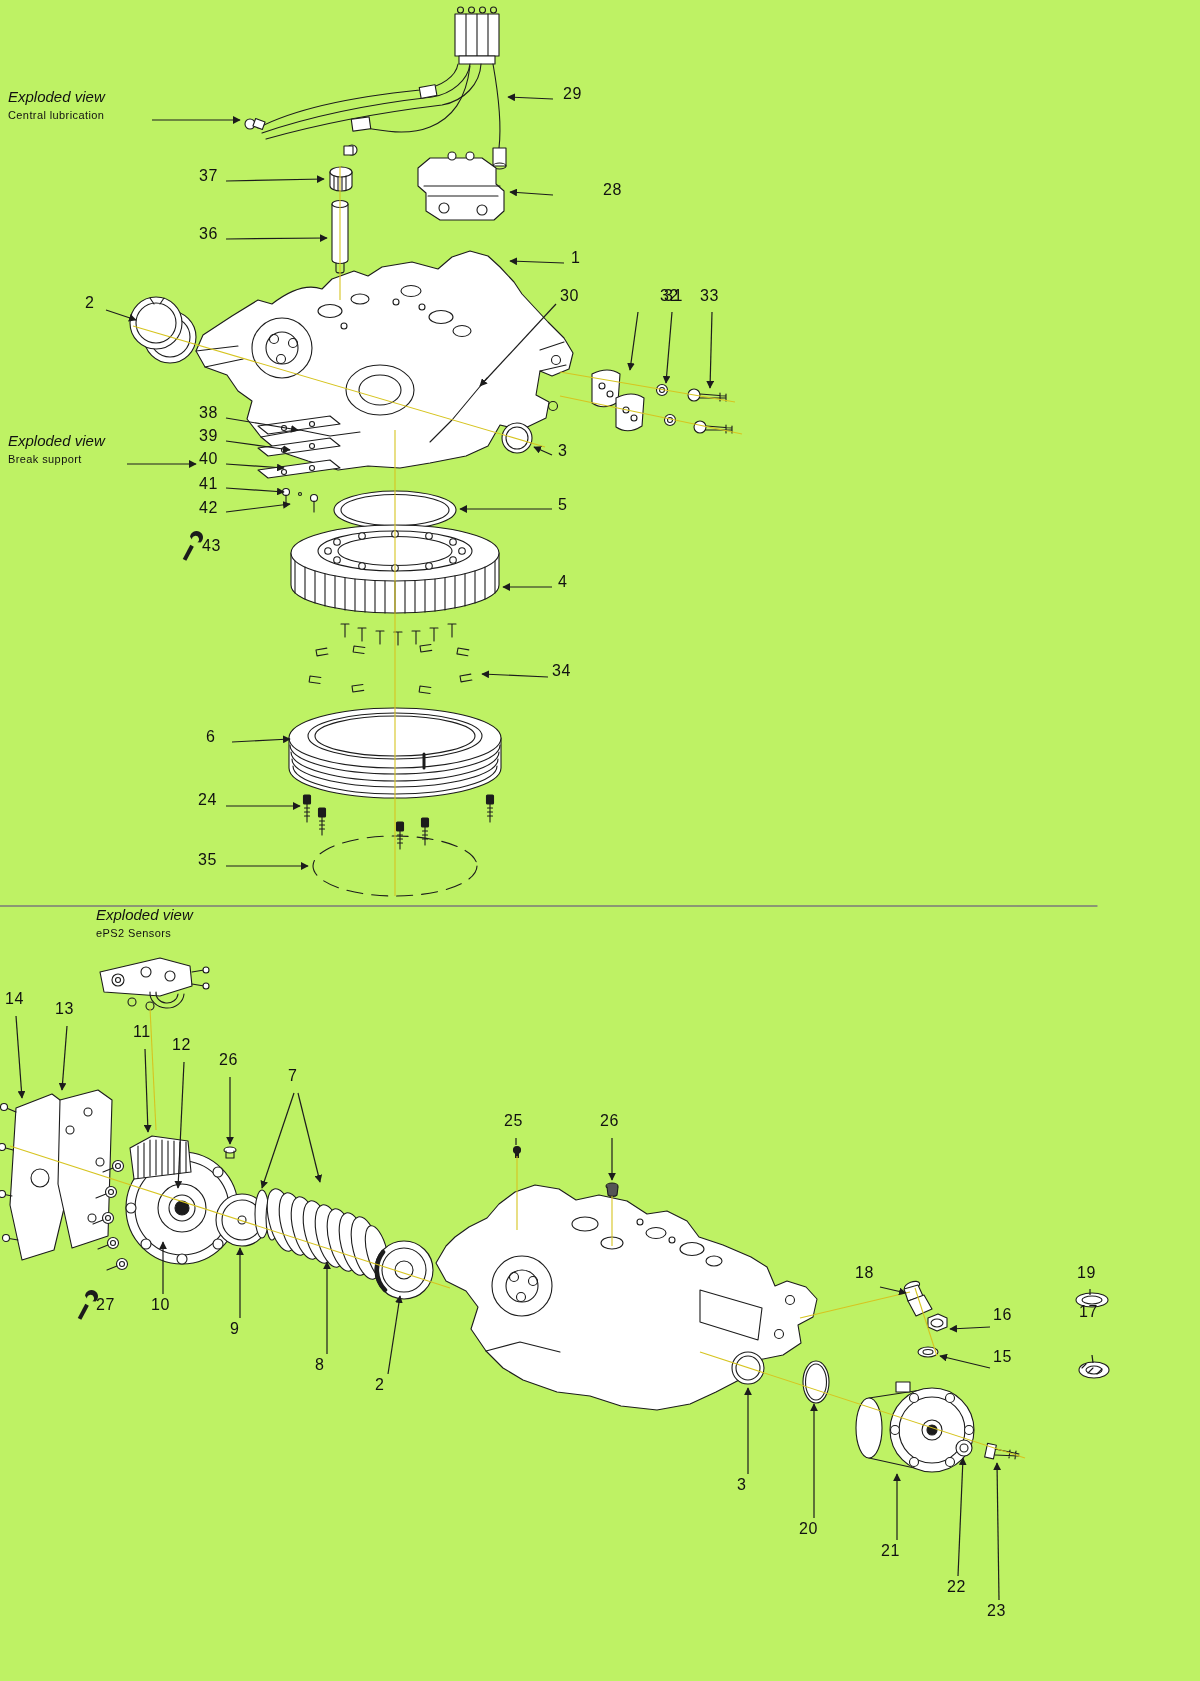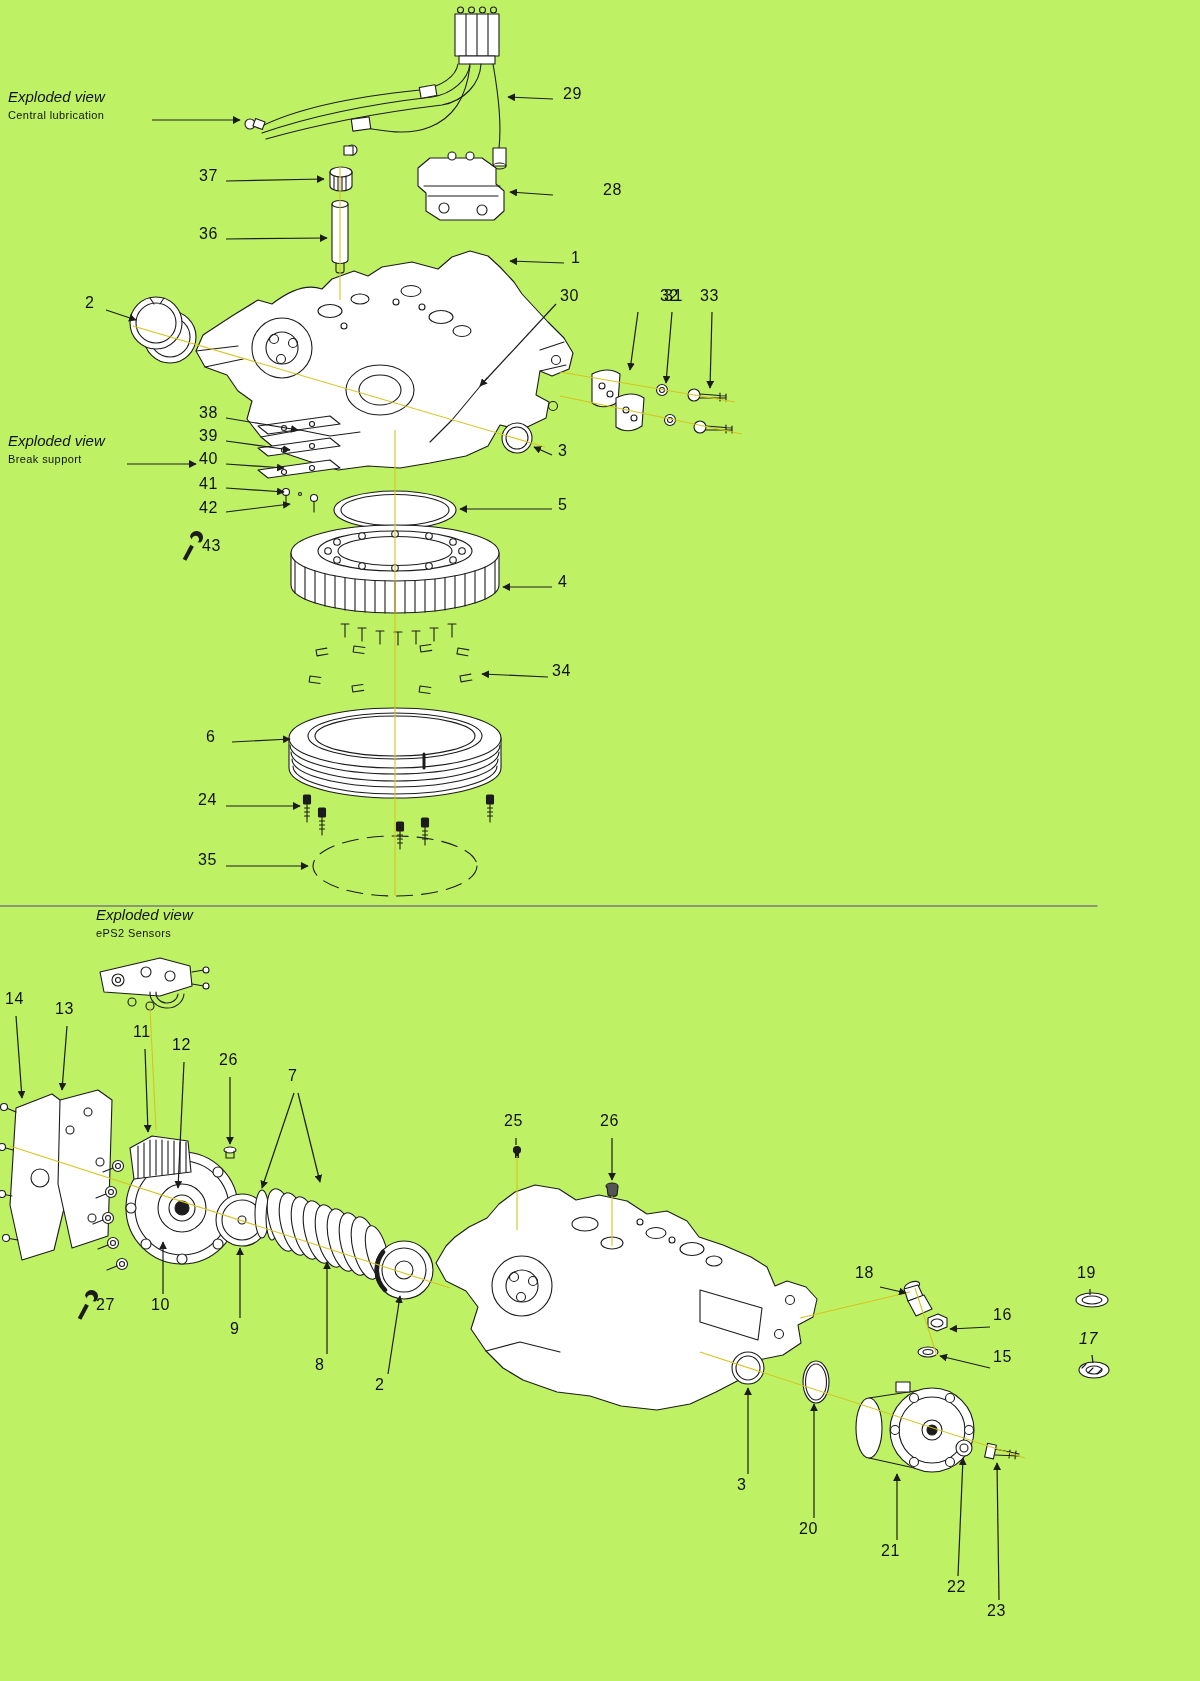--- a/index.html
+++ b/index.html
@@ -572,21 +572,21 @@
       <div class="callout" style="left: 55px; top: 1001px;">13</div>
       <div class="callout" style="left: 133px; top: 1024px;">11</div>
       <div class="callout" style="left: 172px; top: 1037px;">12</div>
       <div class="callout" style="left: 219px; top: 1052px;">26</div>
       <div class="callout" style="left: 288px; top: 1068px;">7</div>
       <div class="callout" style="left: 504px; top: 1113px;">25</div>
       <div class="callout" style="left: 600px; top: 1113px;">26</div>
       <div class="callout" style="left: 855px; top: 1265px;">18</div>
       <div class="callout" style="left: 1077px; top: 1265px;">19</div>
       <div class="callout" style="left: 993px; top: 1307px;">16</div>
-      <div class="callout" style="left: 1079px; top: 1331px; font-style: italic;">17</div>
+      <div class="callout" style="left: 1079px; top: 1304px;">17</div>
       <div class="callout" style="left: 993px; top: 1349px;">15</div>
       <div class="callout" style="left: 96px; top: 1297px;">27</div>
       <div class="callout" style="left: 151px; top: 1297px;">10</div>
       <div class="callout" style="left: 230px; top: 1321px;">9</div>
       <div class="callout" style="left: 315px; top: 1357px;">8</div>
       <div class="callout" style="left: 375px; top: 1377px;">2</div>
       <div class="callout" style="left: 737px; top: 1477px;">3</div>
       <div class="callout" style="left: 799px; top: 1521px;">20</div>
       <div class="callout" style="left: 881px; top: 1543px;">21</div>
       <div class="callout" style="left: 947px; top: 1579px;">22</div>

